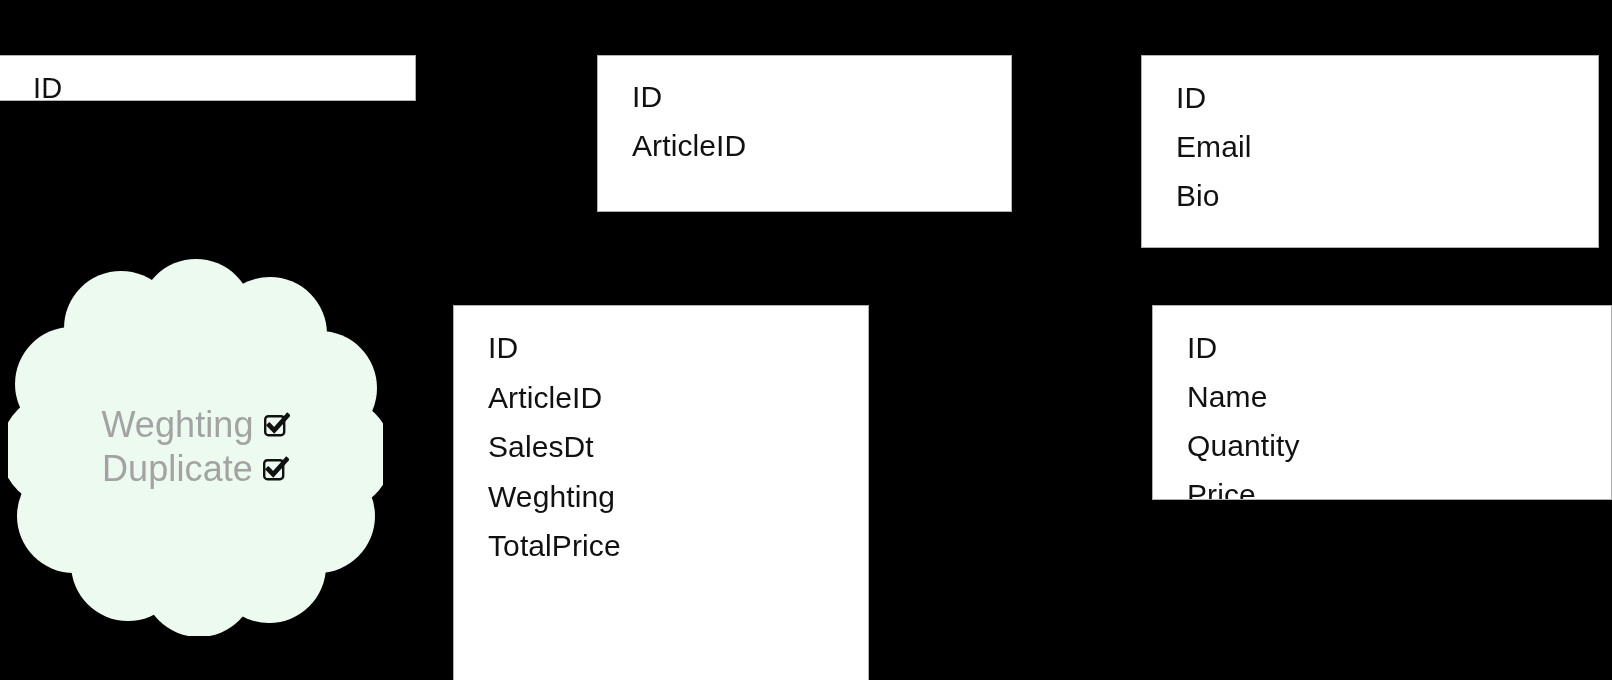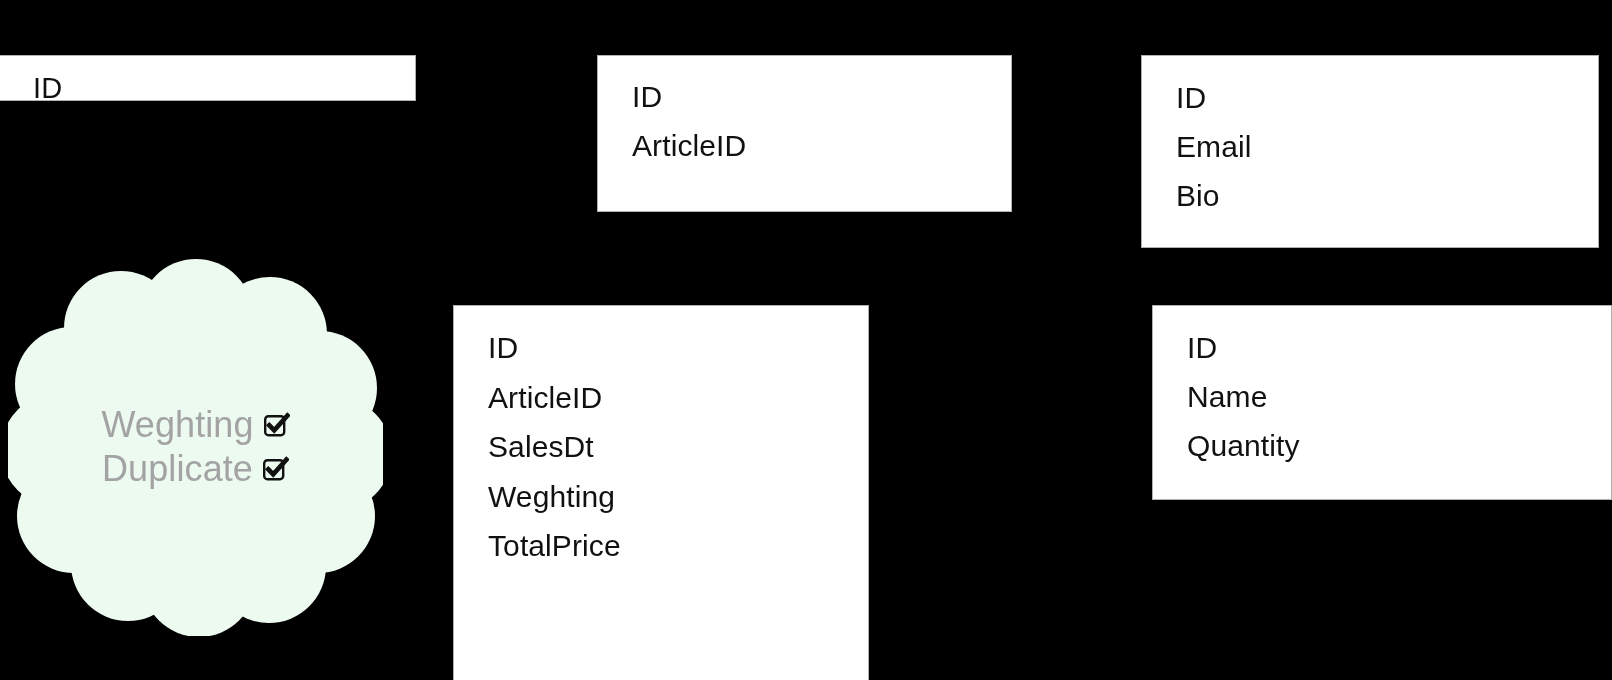--- a/index.html
+++ b/index.html
@@ -174,20 +174,21 @@
       <li class="field">Weghting</li>
       <li class="field">TotalPrice</li>
     </ul>
   </div>
 
   <div class="entity" id="entity-article">
     <ul class="fields">
       <li class="field">ID</li>
       <li class="field">Name</li>
       <li class="field">Quantity</li>
+      <li class="field">Price</li>
     </ul>
   </div>
 
   <div id="cloud-callout">
     <svg viewBox="0 0 375 378" width="375" height="378">
       <g fill="#EDFAEF">
         <circle cx="113" cy="70" r="57"></circle>
         <circle cx="188" cy="58" r="57"></circle>
         <circle cx="262" cy="76" r="57"></circle>
         <circle cx="312" cy="130" r="57"></circle>

